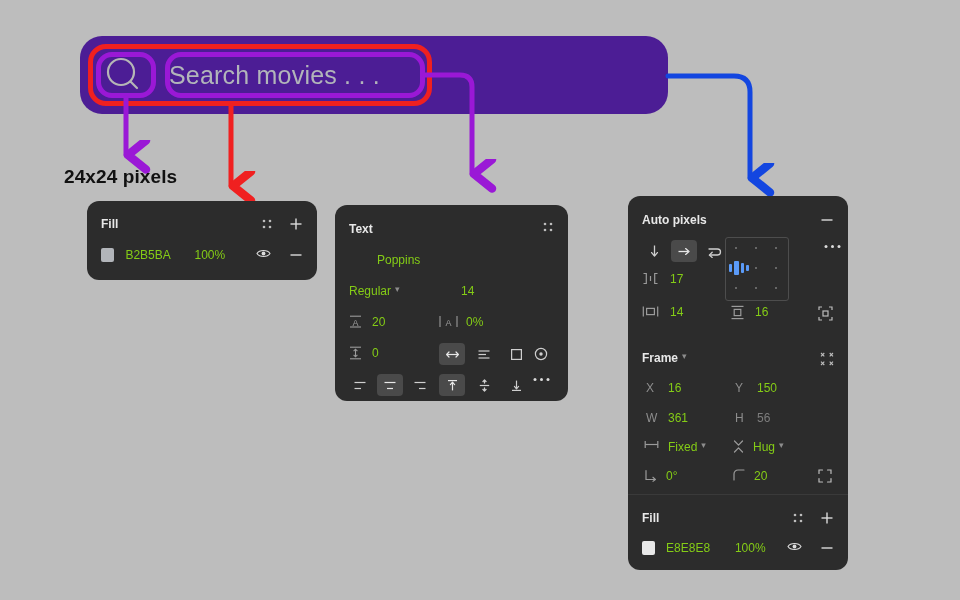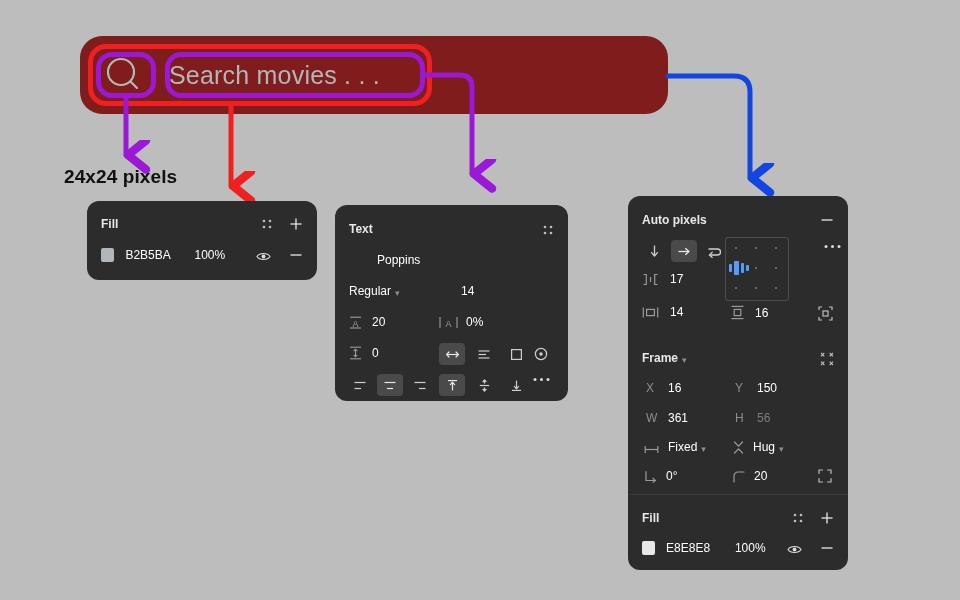--- a/index.html
+++ b/index.html
@@ -8,21 +8,21 @@
     background:#bdbdbd;
     font-family:"Liberation Sans", sans-serif;
     overflow:hidden;
     position:relative;
   }
   .stage{position:absolute;inset:0;}
 
   
   #search-bar{
     position:absolute;left:80px;top:36px;width:588px;height:78px;
-    background:#7f1d1d;border-radius:22px;
+    background:#4c1d95;border-radius:22px;
   }
   #magnifier{
     position:absolute;left:22px;top:18px;width:42px;height:42px;
   }
   #magnifier svg{display:block;}
   #search-placeholder{
     position:absolute;left:89px;top:0;height:78px;
     display:flex;align-items:center;
     font-size:25px;color:#b2b5ba;letter-spacing:.2px;
     white-space:nowrap;
@@ -55,21 +55,21 @@
   }
 
   
   .panel{
     position:absolute;background:#2c2c2c;border-radius:12px;
     color:#e8e8e8;font-size:12px;
   }
   .panel .sect-title{
     color:#e8e8e8;font-size:12px;font-weight:bold;
   }
-  .row{position:absolute;display:flex;align-items:flex-end;}
+  .row{position:absolute;display:flex;align-items:flex-start;}
   .ico{display:inline-flex;align-items:center;justify-content:center;
        color:#c9c9c9;}
   .sw{width:14px;height:14px;background:#b2b5ba;border-radius:2px;}
   .sw.light{background:#e8e8e8;}
   .chip{
     width:26px;height:22px;border-radius:4px;
     display:flex;align-items:center;justify-content:center;
   }
   .chip.on{background:#4a4a4a;}
 
@@ -80,21 +80,21 @@
 
   
   #text-panel{left:335px;top:205px;width:233px;height:196px;}
 
   
   #auto-panel{left:628px;top:196px;width:220px;height:374px;}
   #auto-panel .divider{
     position:absolute;left:0;right:0;top:298px;height:1px;background:#3a3a3a;
   }
   .lbl{color:#8d8d8d;width:16px;display:inline-block;}
-  .val{color:#ffffff;}
+  .val{color:#84cc16;}
   .val.dim{color:#7d7d7d;}
   .cap{color:#e8e8e8;font-weight:bold;font-size:12px;}
   .dd{color:#8d8d8d;font-size:9px;margin-left:4px;}
   .align-grid{
     position:absolute;left:725px;top:237px;width:62px;height:62px;
     border:1px solid #4d4d4d;border-radius:3px;
   }
   .dot{position:absolute;width:2px;height:2px;background:#7a7a7a;border-radius:50%;}
   .bars{position:absolute;display:flex;align-items:center;gap:2px;}
   .bars i{display:block;background:#5b9bf8;border-radius:1px;}

